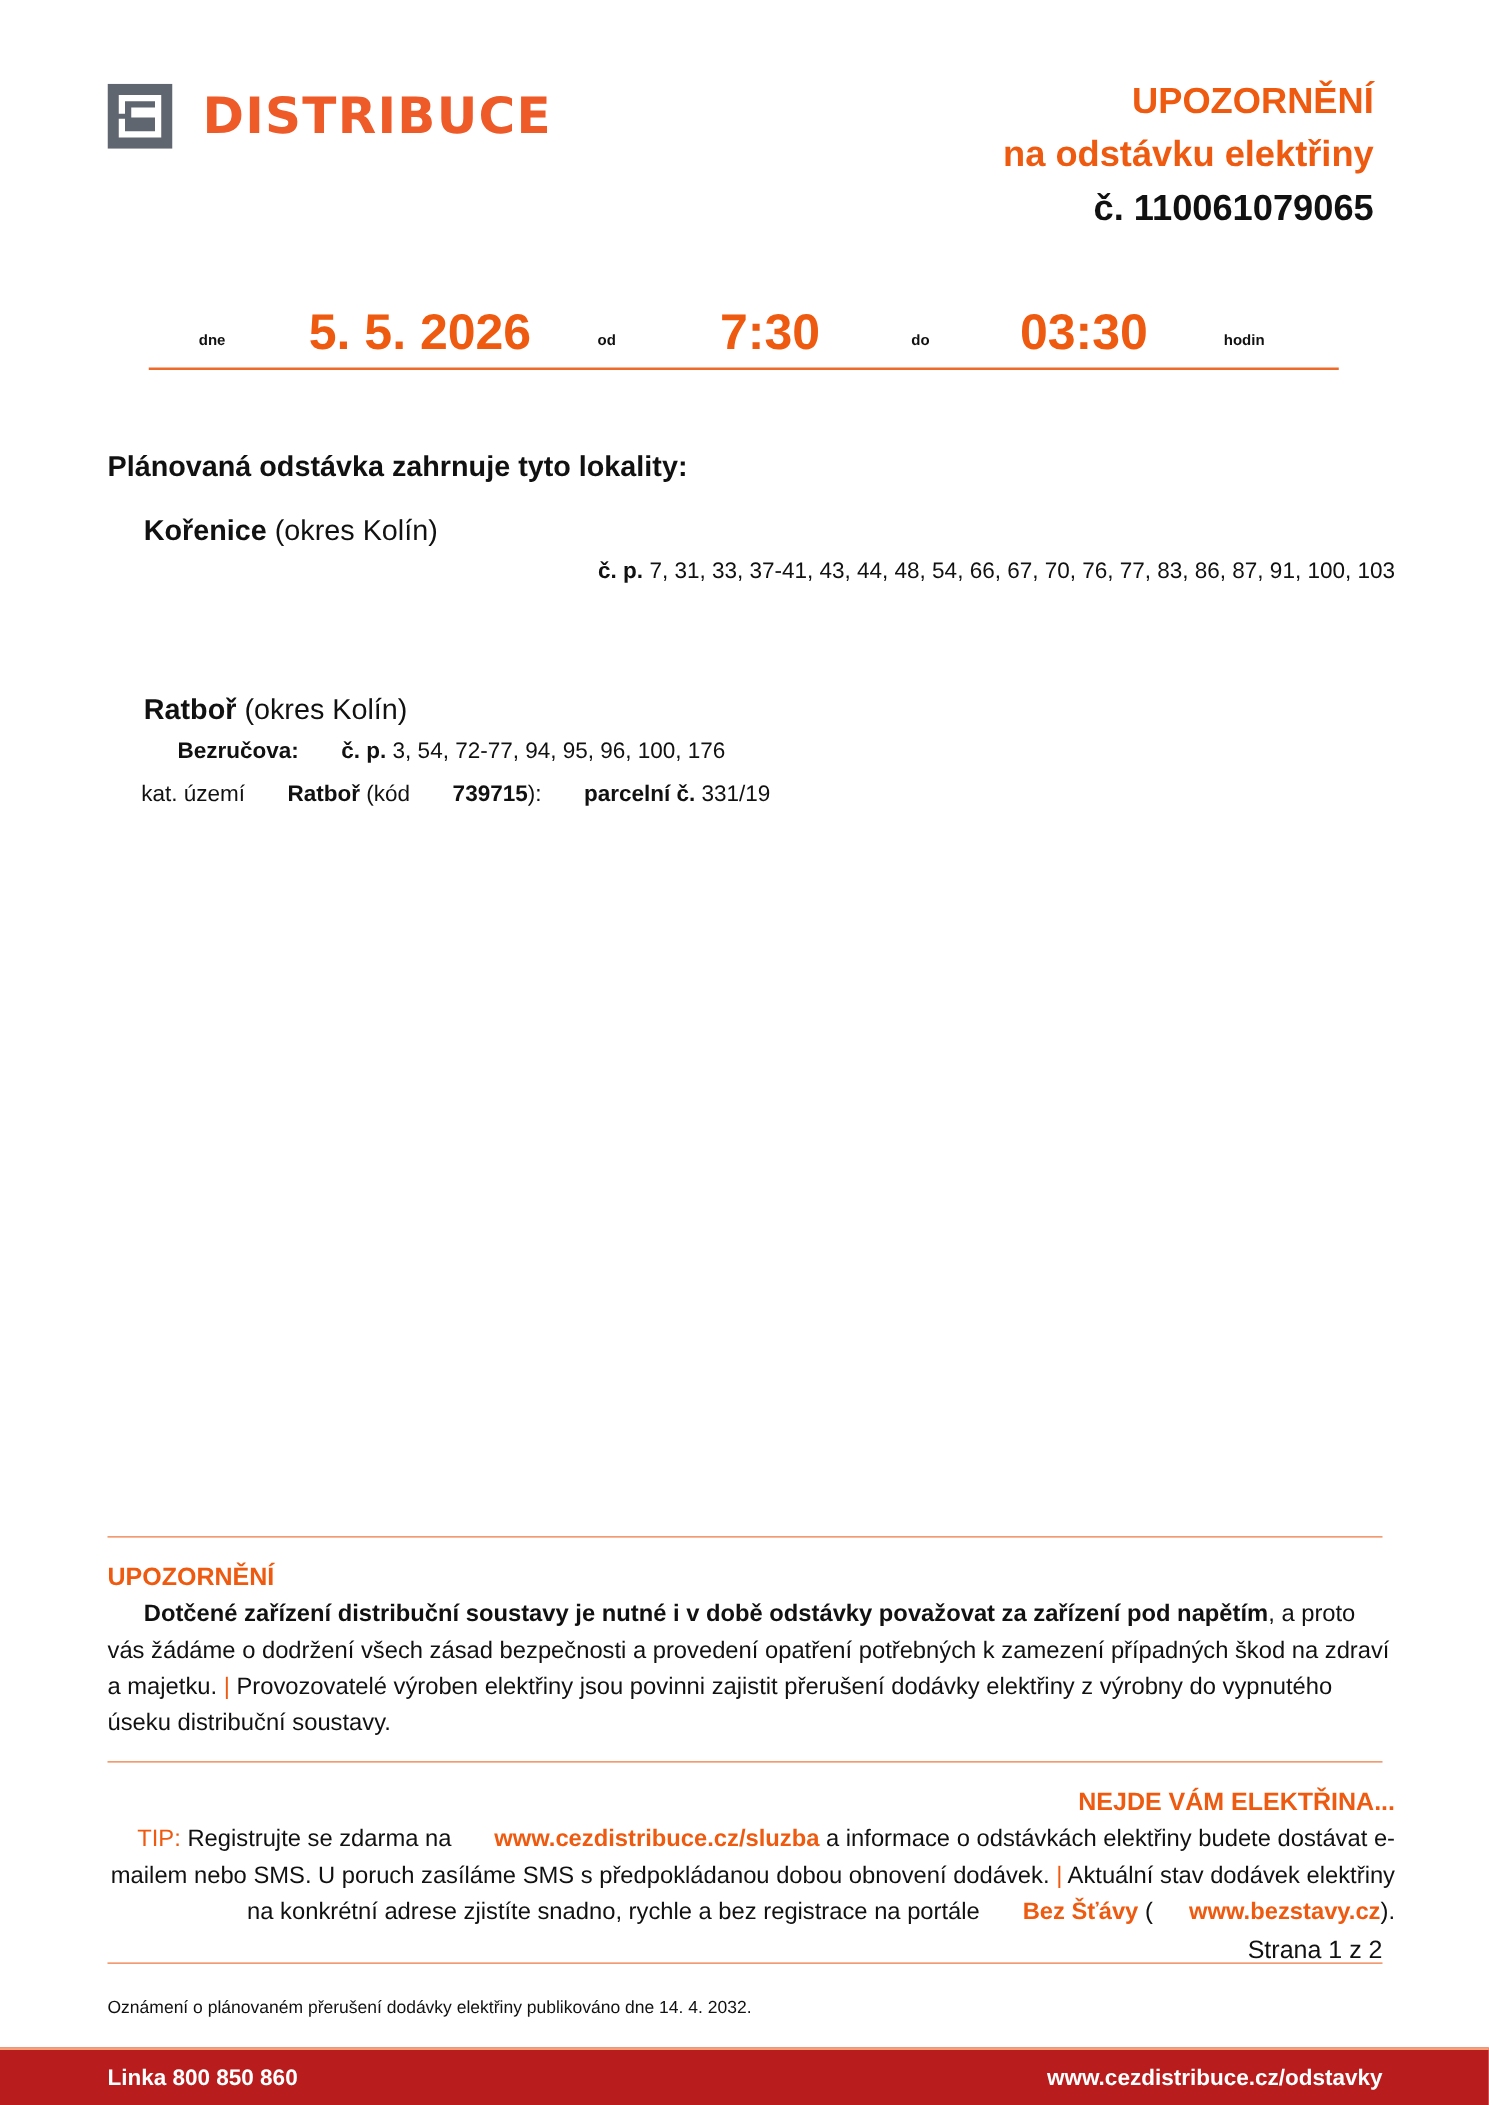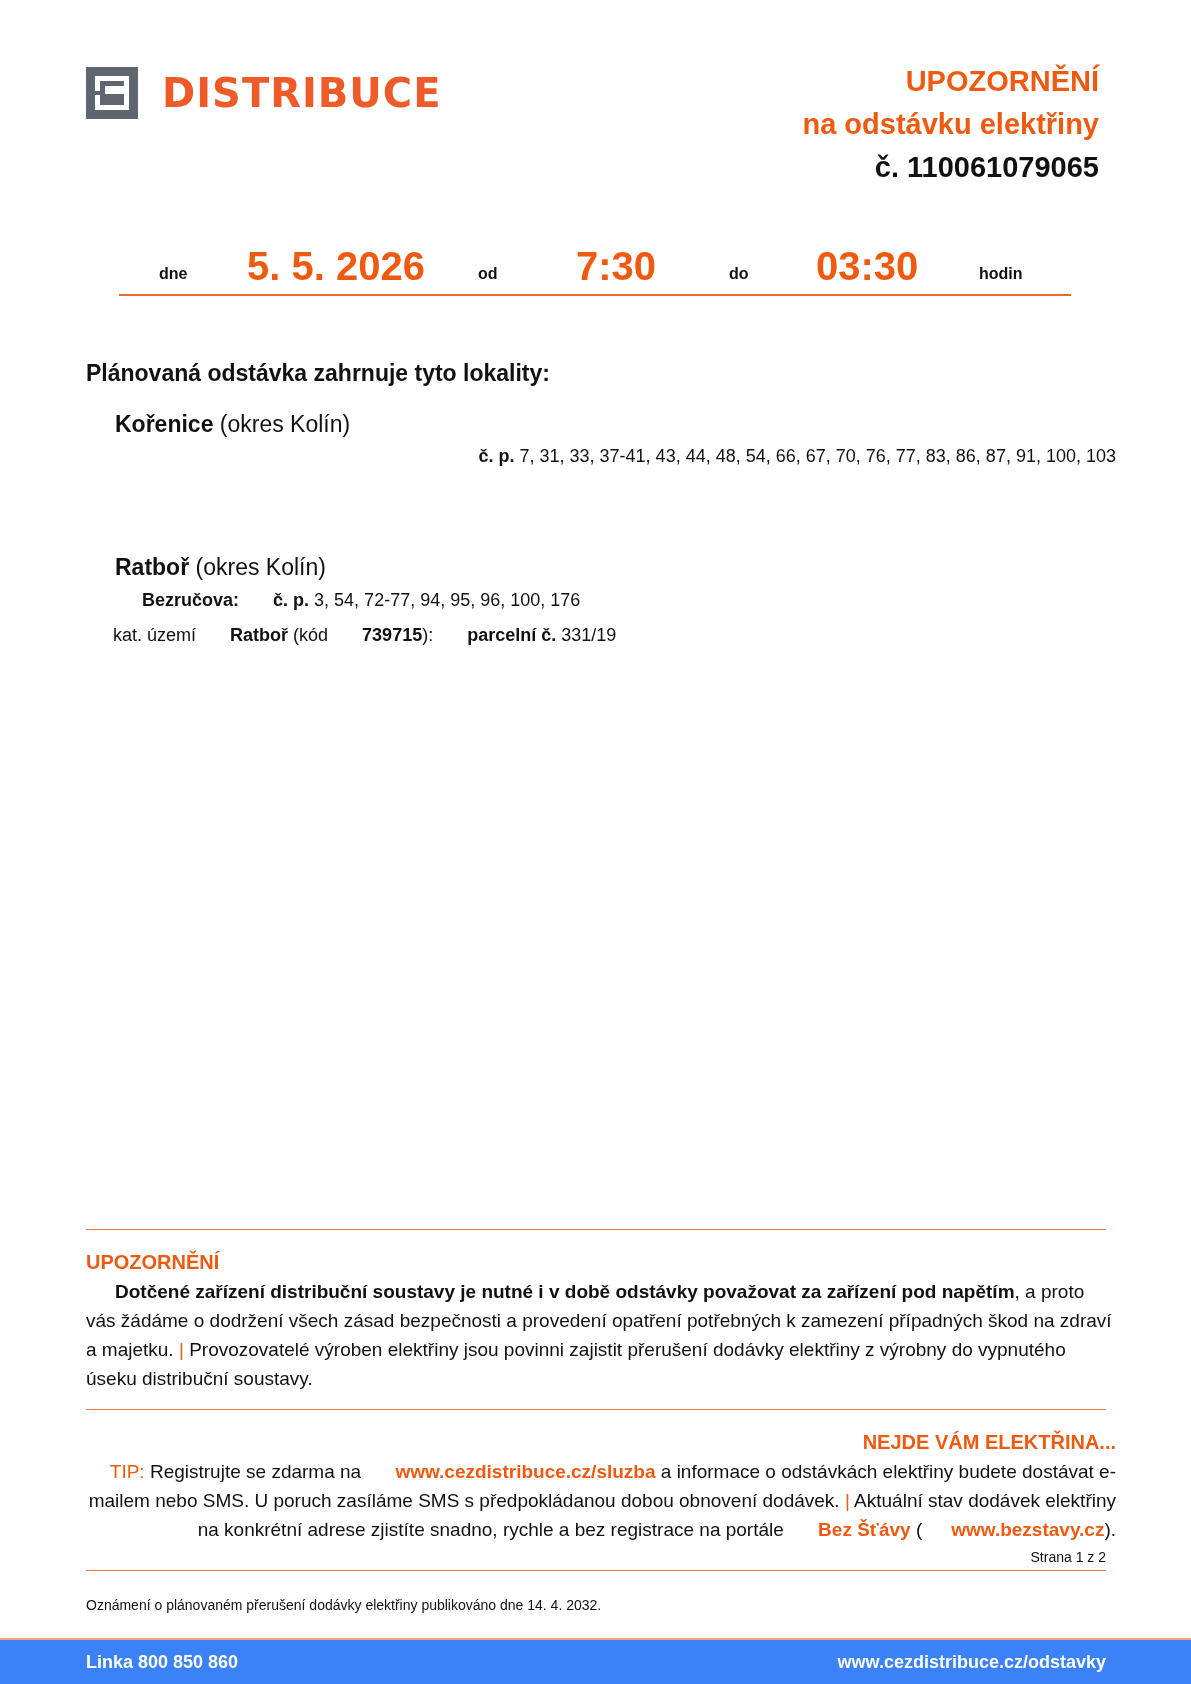--- a/index.html
+++ b/index.html
@@ -28,43 +28,43 @@
     .title-block { position: absolute; right: 92px; top: 60px; text-align: right; }
     .title-line1, .title-line2 { font-weight: bold; font-size: 29px; color: #ee5a0f; line-height: 43px; }
     .title-line3 { font-weight: bold; font-size: 29px; color: #111; line-height: 43px; }
 
     
     .date-row {
       position: absolute; left: 119px; top: 238px; width: 952px; height: 58px;
       border-bottom: 2px solid #ee6a2a;
     }
     .date-row span { position: absolute; font-weight: bold; }
-    .lbl { font-size: 16px; top: 27px; color: #111; }
+    .lbl { font-size: 12px; top: 27px; color: #111; }
     .val { font-size: 40px; top: 6px; color: #ee5a0f; }
 
     
     .section-title { position: absolute; left: 86px; top: 360px; font-weight: bold; font-size: 23px; color: #111; }
     .loc { position: absolute; left: 86px; width: 1030px; }
     .loc-head { font-size: 23px; line-height: 30px; color: #111; }
     .loc-line { font-size: 18px; line-height: 29px; padding-left: 27px; color: #111; }
     .loc-line .cont { display: block; padding-left: 18px; }
 
     
     .hr { position: absolute; left: 86px; width: 1020px; height: 0; border-top: 1.5px solid #f07a40; }
     .notice { position: absolute; left: 86px; width: 1030px; }
     .notice-title { font-weight: bold; font-size: 20px; color: #ee5a0f; line-height: 30px; }
     .notice-body { font-size: 19px; line-height: 29px; color: #111; }
     .notice-body .sep { color: #ee5a0f; }
 
     .pubnote { position: absolute; left: 86px; top: 1597px; font-size: 14px; color: #111; }
-    .pagenum { position: absolute; right: 85px; top: 1549px; font-size: 14px; color: #111; }
+    .pagenum { position: absolute; right: 85px; top: 1549px; font-size: 20px; color: #111; }
 
     .footer-bar {
       position: absolute; left: 0; top: 1638px; width: 1191px; height: 46px;
-      background: #3b82f6;
+      background: #b91c1c;
       border-top: 2px solid #f6a078;
     }
     .footer-bar span { position: absolute; top: 12px; color: #ffffff; font-weight: bold; font-size: 18px; }
     .footer-left { left: 86px; }
     .footer-right { right: 85px; }
   </style>
 </head>
 <body>
 
 <div class="logo">

